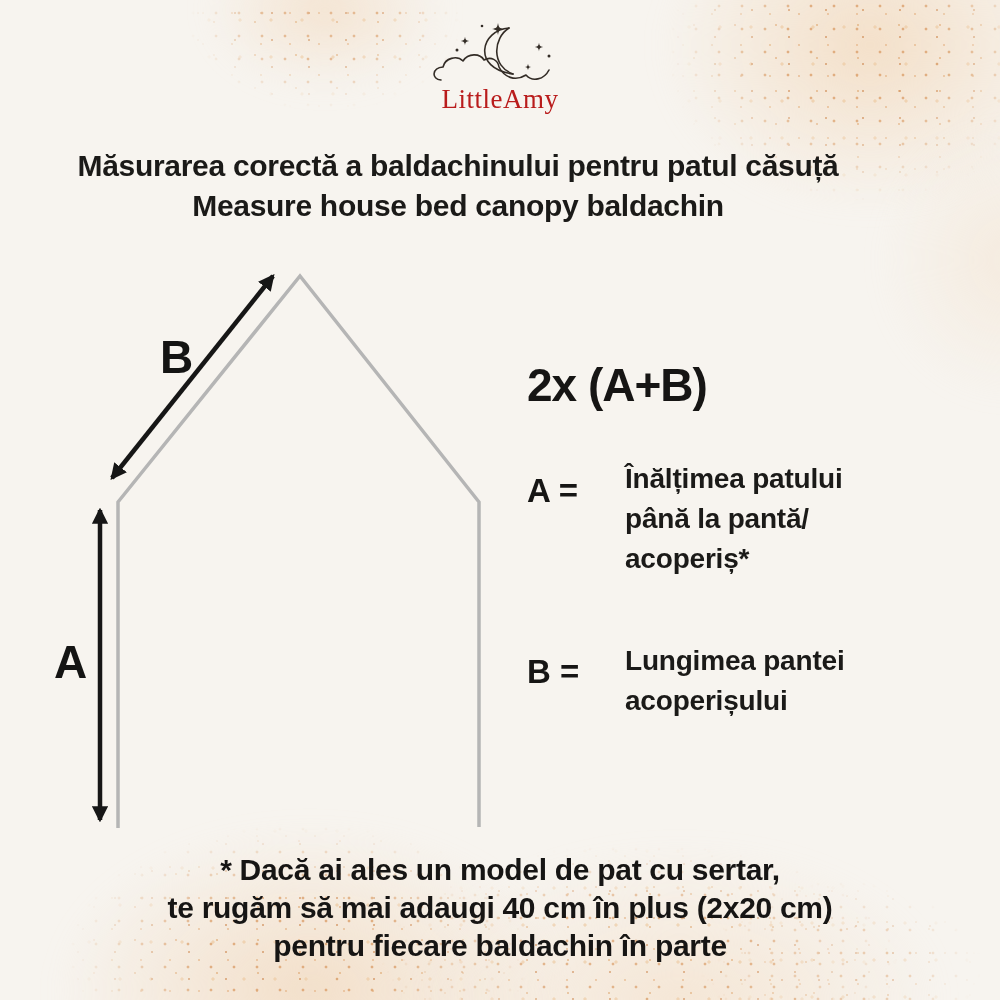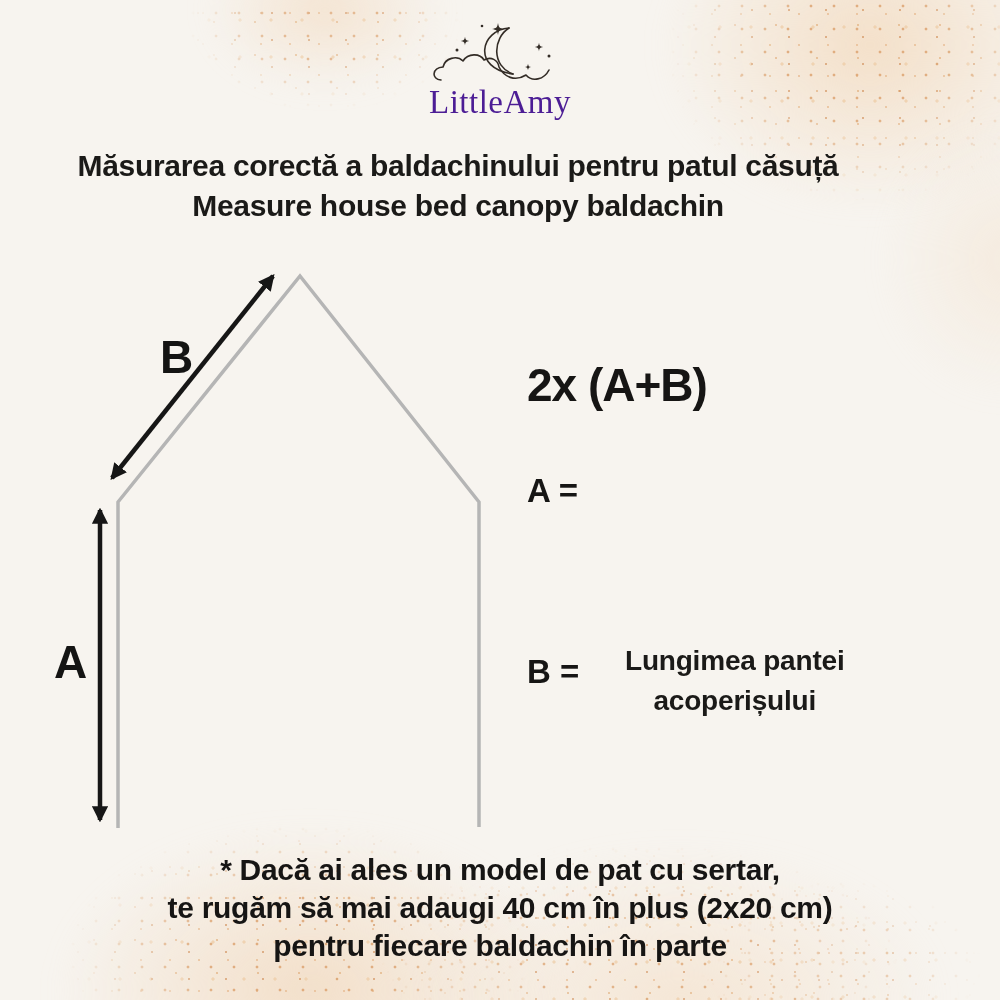--- a/index.html
+++ b/index.html
@@ -22,21 +22,21 @@
     background-size:23px 23px,29px 31px,37px 27px,31px 37px,41px 33px;
     -webkit-mask-image:radial-gradient(ellipse at 50% 50%,rgba(0,0,0,.95) 30%,transparent 72%);
     mask-image:radial-gradient(ellipse at 50% 50%,rgba(0,0,0,.95) 30%,transparent 72%);
   }
   
   .logo-art{position:absolute;left:425px;top:20px;width:150px;height:72px;}
   .logo-art path{fill:none;stroke:#332c26;stroke-width:1.6;stroke-linecap:round;stroke-linejoin:round;}
   .logo-art .spark{fill:#332c26;stroke:none;}
   .brand-name{
     position:absolute;left:0;top:84px;width:1000px;text-align:center;
-    font-family:"Liberation Serif",serif;font-size:33px;color:#4c1d95;letter-spacing:.5px;
+    font-family:"Liberation Serif",serif;font-size:27px;color:#b91c1c;letter-spacing:.5px;
   }
   
   .title{
     position:absolute;left:0;top:146px;width:916px;text-align:center;
     font-size:30px;font-weight:700;line-height:40px;letter-spacing:-.3px;color:#1b1a18;
   }
   
   .diagram-svg{position:absolute;left:0;top:0;width:1000px;height:1000px;}
   .diagram-svg text{font-family:"Liberation Sans",sans-serif;font-weight:700;fill:#141413;}
   
@@ -45,21 +45,21 @@
     font-size:46px;font-weight:700;letter-spacing:-1px;color:#161514;
   }
   .def-symbol{position:absolute;font-size:33px;font-weight:700;color:#161514;}
   .def-text{
     position:absolute;left:625px;font-size:28px;font-weight:700;line-height:40px;
     letter-spacing:-.2px;color:#1b1a18;white-space:pre-line;
   }
   .def-symbol-a{left:527px;top:472px;}
   .def-text-a{top:459px;}
   .def-symbol-b{left:527px;top:653px;}
-  .def-text-b{top:641px;text-align:center;}
+  .def-text-b{top:641px;}
   
   .footnote{
     position:absolute;left:0;top:851px;width:1000px;text-align:center;
     font-size:30px;font-weight:700;line-height:38px;letter-spacing:-.3px;
     color:#161514;white-space:pre-line;
   }
 </style>
 </head>
 <body>
 
@@ -113,20 +113,23 @@
 
     <line x1="112" y1="478" x2="273" y2="276" stroke="#161616" stroke-width="4.5" marker-start="url(#arw)" marker-end="url(#arw)"></line>
 
     <text x="160" y="373" font-size="46">B</text>
     <text x="54" y="678" font-size="46">A</text>
   </svg>
 
   <div class="formula">2x (A+B)</div>
 
   <div class="def-symbol def-symbol-a">A =</div>
+  <div class="def-text def-text-a">Înălțimea patului
+până la pantă/
+acoperiș*</div>
 
   <div class="def-symbol def-symbol-b">B =</div>
   <div class="def-text def-text-b">Lungimea pantei
 acoperișului</div>
 
   <div class="footnote">* Dacă ai ales un model de pat cu sertar,
 te rugăm să mai adaugi 40 cm în plus (2x20 cm)
 pentru fiecare baldachin în parte</div>
 
 </div>

